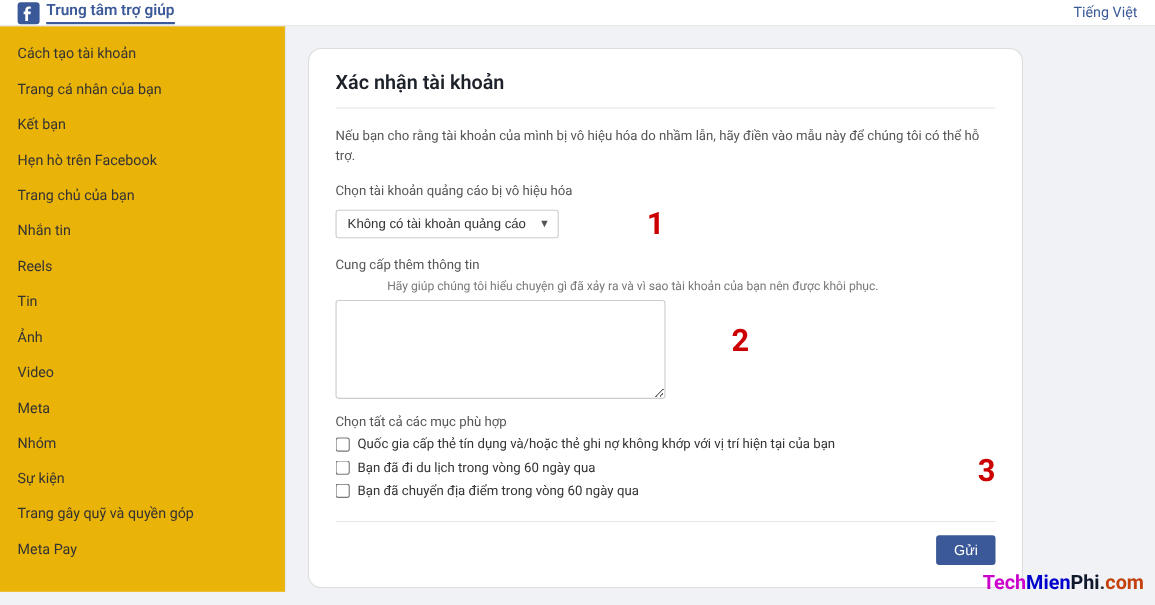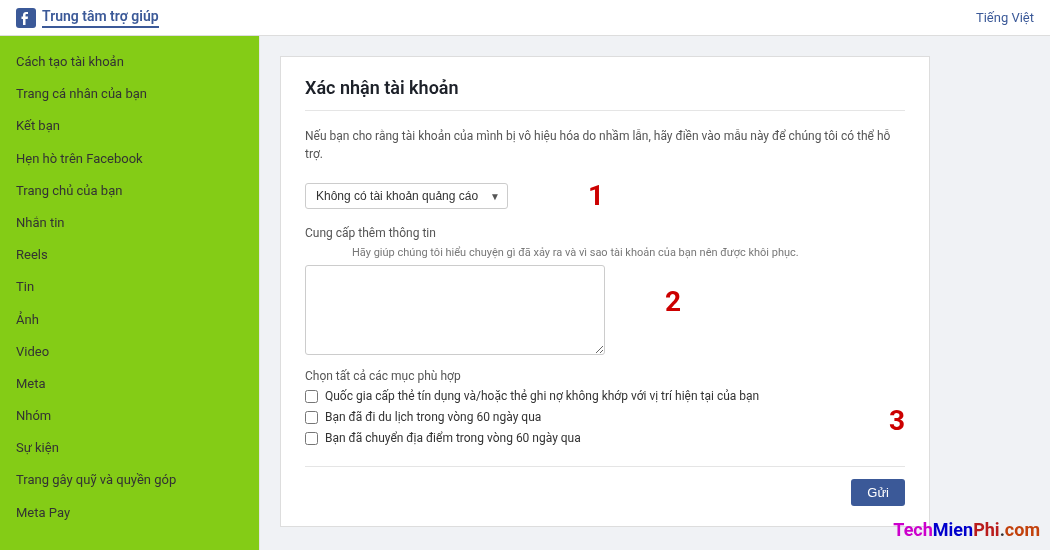--- a/index.html
+++ b/index.html
@@ -10,21 +10,21 @@
       background: #f0f2f5;
       width: 1050px;
       height: 550px;
       overflow: hidden;
     }
 
     
     .top-bar {
       background: #fff;
       border-bottom: 1px solid #ddd;
-      height: 36px;
+      height: 24px;
       display: flex;
       align-items: center;
       justify-content: space-between;
       padding: 0 16px;
     }
     .top-bar-left {
       display: flex;
       align-items: center;
       gap: 6px;
     }
@@ -59,21 +59,21 @@
 
     
     .main-layout {
       display: flex;
       height: calc(550px - 36px);
     }
 
     
     .sidebar {
       width: 260px;
-      background: #84cc16;
+      background: #eab308;
       border-right: 1px solid #e5e5e5;
       overflow-y: auto;
       padding: 10px 0;
       flex-shrink: 0;
     }
     .sidebar-item {
       padding: 7px 16px;
       cursor: pointer;
       font-size: 13px;
       color: #333;
@@ -85,21 +85,21 @@
       flex: 1;
       background: #f0f2f5;
       padding: 20px;
       overflow-y: auto;
     }
 
     
     .card {
       background: #fff;
       border: 1px solid #ddd;
-      border-radius: 0;
+      border-radius: 12px;
       padding: 20px 24px;
       max-width: 650px;
     }
 
     .card-title {
       font-size: 18px;
       font-weight: 600;
       color: #1d2129;
       margin-bottom: 16px;
       border-bottom: 1px solid #e5e5e5;
@@ -211,21 +211,21 @@
       right: 10px;
       display: flex;
       align-items: center;
       font-size: 18px;
       font-weight: 700;
       z-index: 999;
       pointer-events: none;
     }
     .watermark-tech { color: #cc00cc; }
     .watermark-mien { color: #0000cc; }
-    .watermark-phi { color: #b91c1c; }
+    .watermark-phi { color: #0f172a; }
     .watermark-dot { color: #333; }
     .watermark-com { color: #c2410c; }
   </style>
 </head>
 <body>
 
 <div class="top-bar">
   <div class="top-bar-left">
     <div class="fb-icon">
       <svg width="14" height="14" viewBox="0 0 14 14" fill="none">
@@ -257,20 +257,21 @@
       <div class="sidebar-item">Trang gây quỹ và quyền góp</div>
       <div class="sidebar-item">Meta Pay</div>
     </nav>
 
   <main class="content-area">
     <div class="card">
       <div class="card-title">Xác nhận tài khoản</div>
       <div class="card-description">Nếu bạn cho rằng tài khoản của mình bị vô hiệu hóa do nhầm lẫn, hãy điền vào mẫu này để chúng tôi có thể hỗ trợ.</div>
 
       <div class="form-section section-relative">
+        <label class="form-label">Chọn tài khoản quảng cáo bị vô hiệu hóa</label>
         <div style="display:flex; align-items:center; gap: 80px;">
           <div class="select-wrapper">
             <select class="dropdown-select">
               <option>Không có tài khoản quảng cáo</option>
             </select>
             <span class="dropdown-arrow">▼</span>
           </div>
           <span style="font-size:28px; font-weight:700; color:#cc0000;">1</span>
         </div>
       </div>

